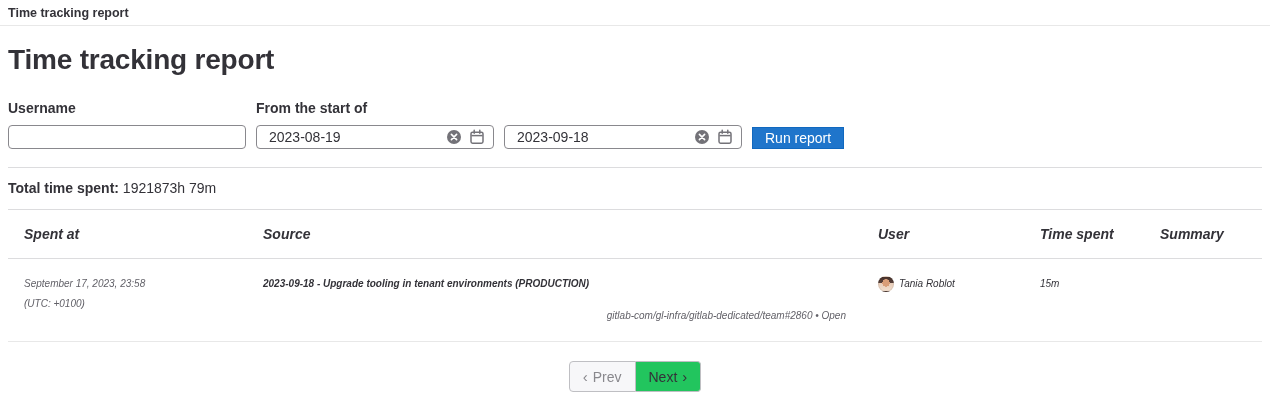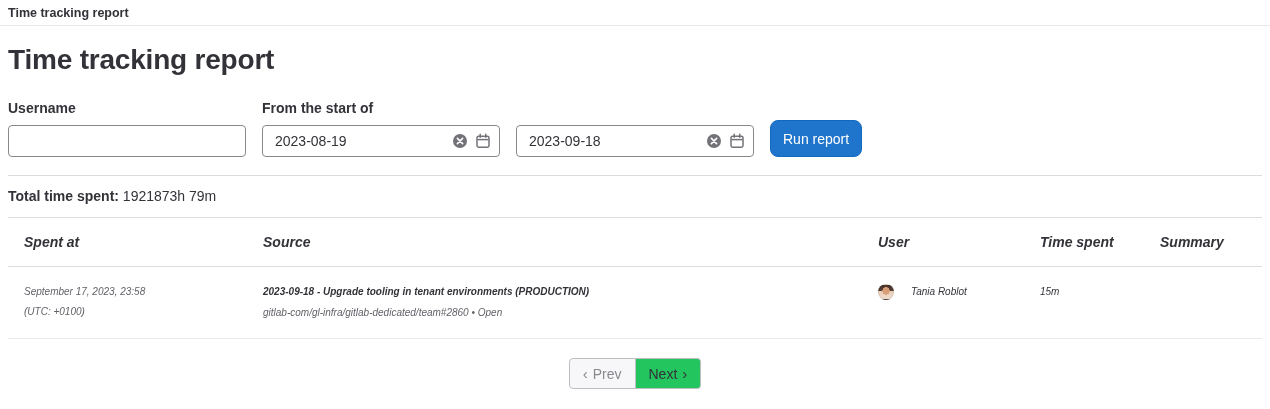--- a/index.html
+++ b/index.html
@@ -39,60 +39,60 @@
 
   h1.page-title {
     font-size: 28px; font-weight: 700;
     margin: 17px 0 23px 0;
     line-height: 34px;
     letter-spacing: -0.2px;
   }
 
   
   .report-form {
-    display: flex; align-items: flex-end; gap: 16px;
+    display: flex; align-items: flex-end; gap: 10px;
     padding-bottom: 18px;
     border-bottom: 1px solid var(--border-divider);
   }
   .field { width: 238px; }
   .field label {
     display: block;
     font-weight: 700; font-size: 14px;
     margin-bottom: 9px;
     color: var(--text-primary);
   }
   .field .input-wrap { position: relative; }
   .field input {
-    width: 100%; height: 32px;
+    width: 100%; height: 24px;
     border: 1px solid var(--border-input);
     border-radius: 4px;
     padding: 0 12px;
     font-size: 14px;
     font-family: inherit;
     color: var(--text-primary);
     background: #fff;
     outline: none;
   }
   .date-field input { padding-right: 64px; }
   .input-icons {
     position: absolute; right: 9px; top: 0; bottom: 0;
     display: flex; align-items: center; gap: 7px;
   }
   .icon-btn {
     border: 0; background: transparent; padding: 0; margin: 0;
     width: 16px; height: 16px; display: inline-flex;
     align-items: center; justify-content: center; cursor: pointer;
   }
   .run-btn {
-    height: 37px;
+    height: 22px;
     padding: 0 12px;
     background: var(--accent);
     color: #fff;
     border: 1px solid #1068bf;
-    border-radius: 8px;
+    border-radius: 0;
     font-size: 14px; font-weight: 400;
     font-family: inherit;
     cursor: pointer;
   }
 
   
   .total-line {
     padding: 12px 0 13px 0;
     border-bottom: 1px solid var(--border-divider);
     font-size: 14px;
@@ -120,22 +120,22 @@
     border-bottom: 1px solid var(--border-row);
     font-size: 10px;
     line-height: 20px;
   }
   .col-spent { width: 239px; }
   .col-source { width: 615px; }
   .col-user { width: 162px; }
   .col-time { width: 120px; }
   .spent-at { color: var(--text-secondary); }
   .source-title { font-weight: 700; color: var(--text-primary); cursor: pointer; }
-  .source-meta { color: var(--text-secondary); margin-top: 1px; }
-  .user-cell-inner { display: flex; align-items: center; gap: 17px; }
+  .source-meta { color: var(--text-secondary); margin-top: 12px; text-align: right; }
+  .user-cell-inner { display: flex; align-items: center; gap: 5px; }
   .avatar {
     width: 16px; height: 16px; border-radius: 50%;
     flex: 0 0 16px;
     background:
       radial-gradient(circle at 50% 42%, #d99d77 0 34%, transparent 35%),
       linear-gradient(180deg, #4a342c 0%, #57403a 45%, #e8cdb9 46%, #f1ddcc 100%);
     border: 1px solid rgba(0,0,0,.08);
     cursor: pointer;
   }
   .user-name { color: var(--text-primary); cursor: pointer; }

